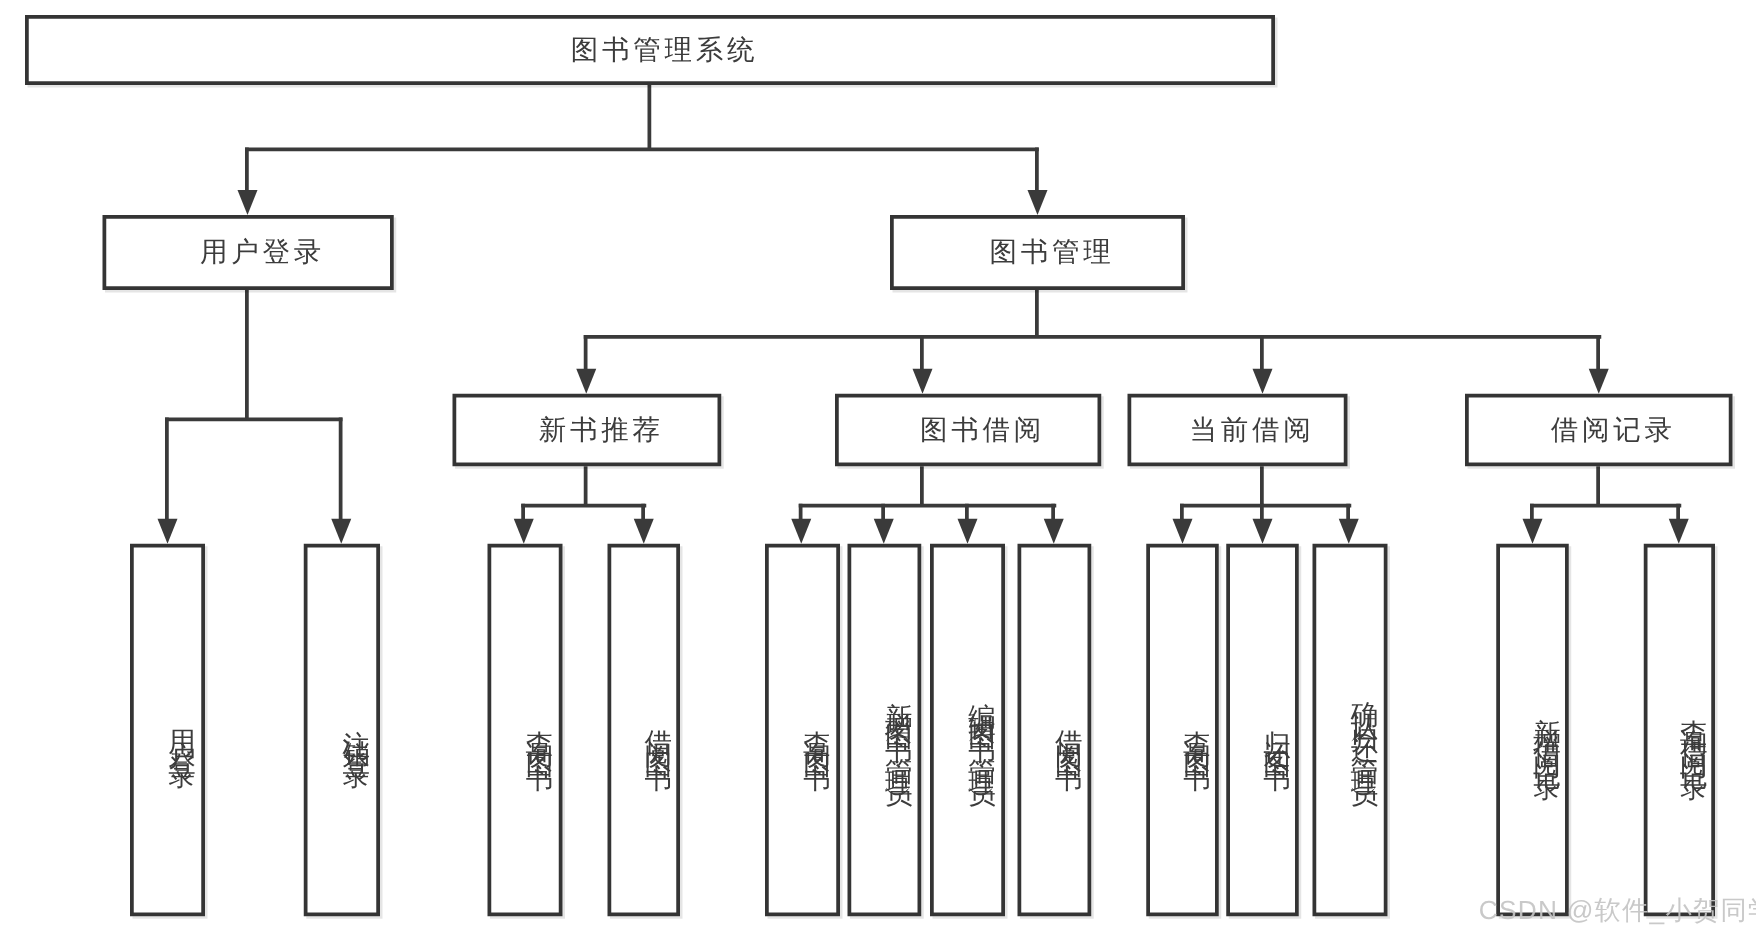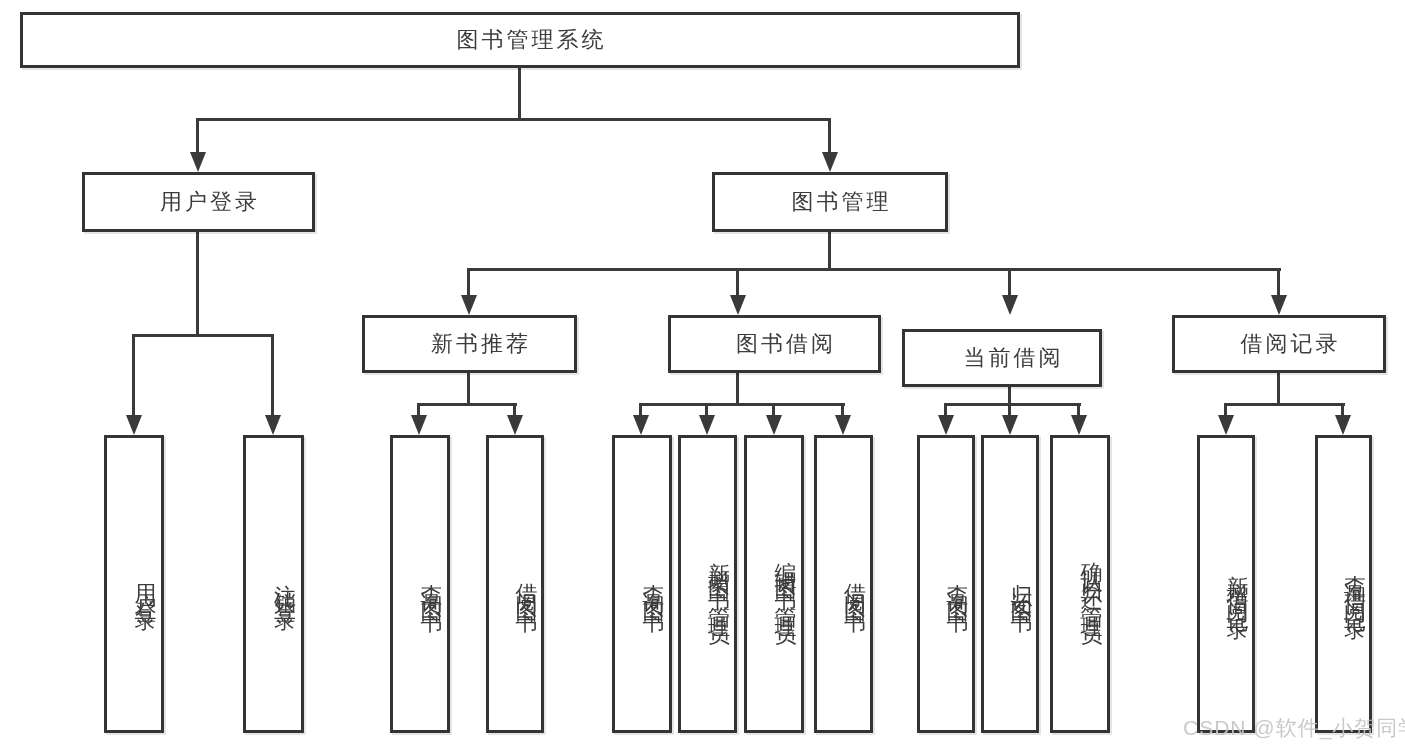--- a/index.html
+++ b/index.html
@@ -103,21 +103,21 @@
   <div class="node h" style="left:712px;top:172px;width:236px;height:60px">
     <span>图书管理</span>
   </div>
 
   <div class="node h" style="left:362px;top:315px;width:215px;height:58px">
     <span>新书推荐</span>
   </div>
   <div class="node h" style="left:668px;top:315px;width:213px;height:58px">
     <span>图书借阅</span>
   </div>
-  <div class="node h" style="left:902px;top:329px;width:200px;height:58px">
+  <div class="node h" style="left:902px;top:315px;width:176px;height:58px">
     <span>当前借阅</span>
   </div>
   <div class="node h" style="left:1172px;top:315px;width:214px;height:58px">
     <span>借阅记录</span>
   </div>
 
   <div class="node v" style="left:104px;top:435px;width:60px;height:298px">
     <span>用户登录</span>
   </div>
   <div class="node v" style="left:243px;top:435px;width:61px;height:298px">

